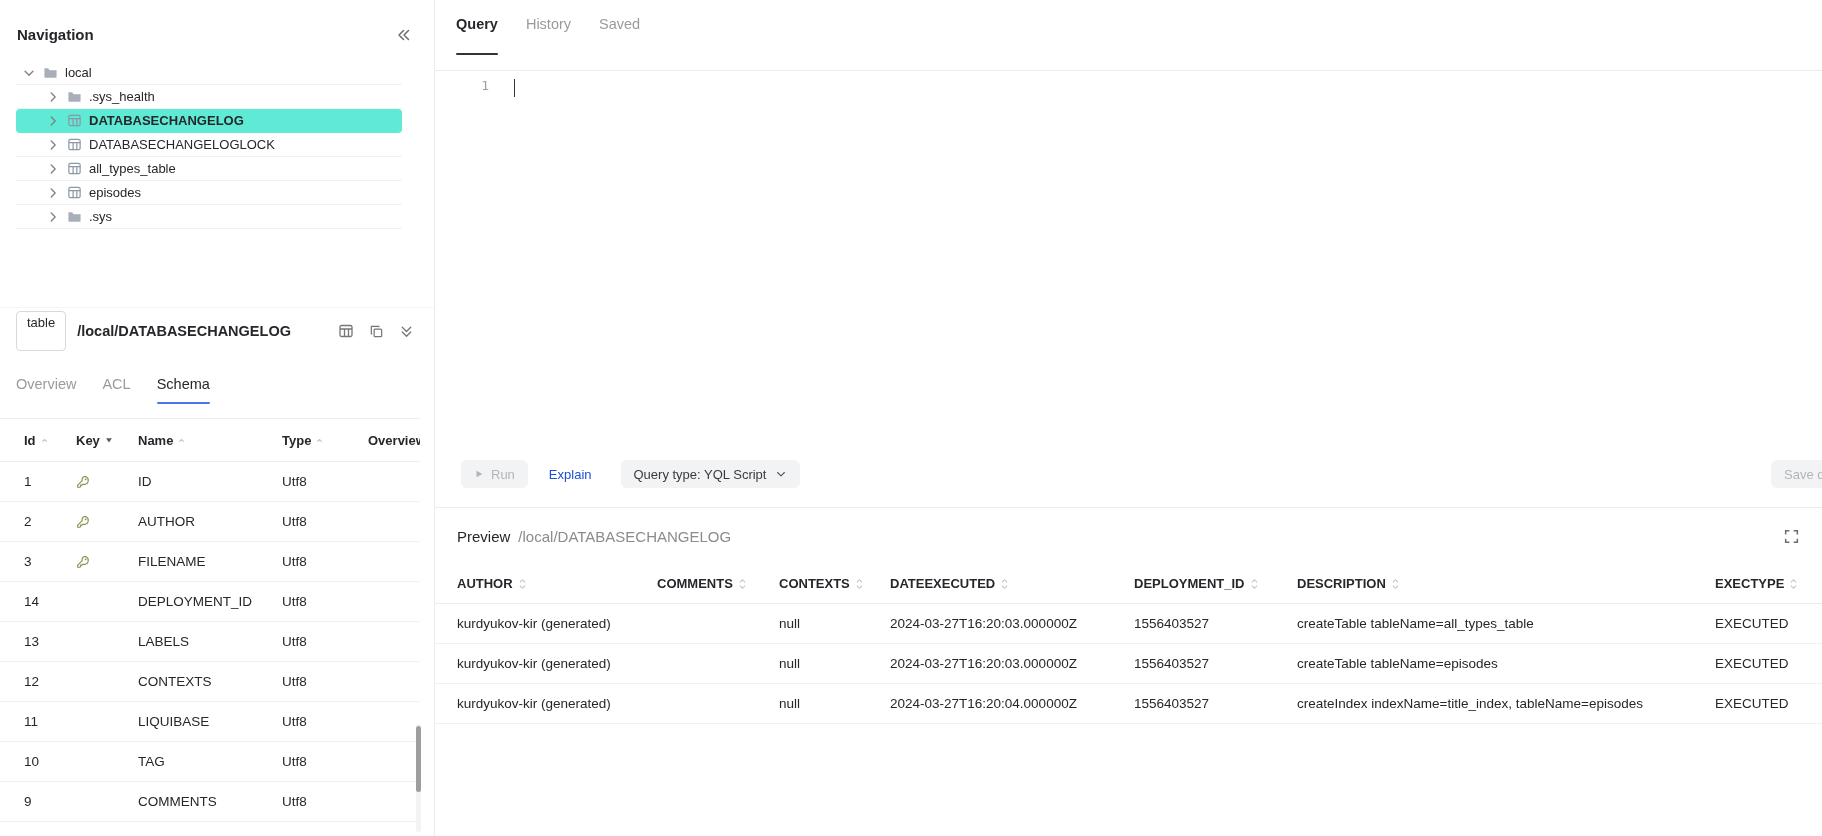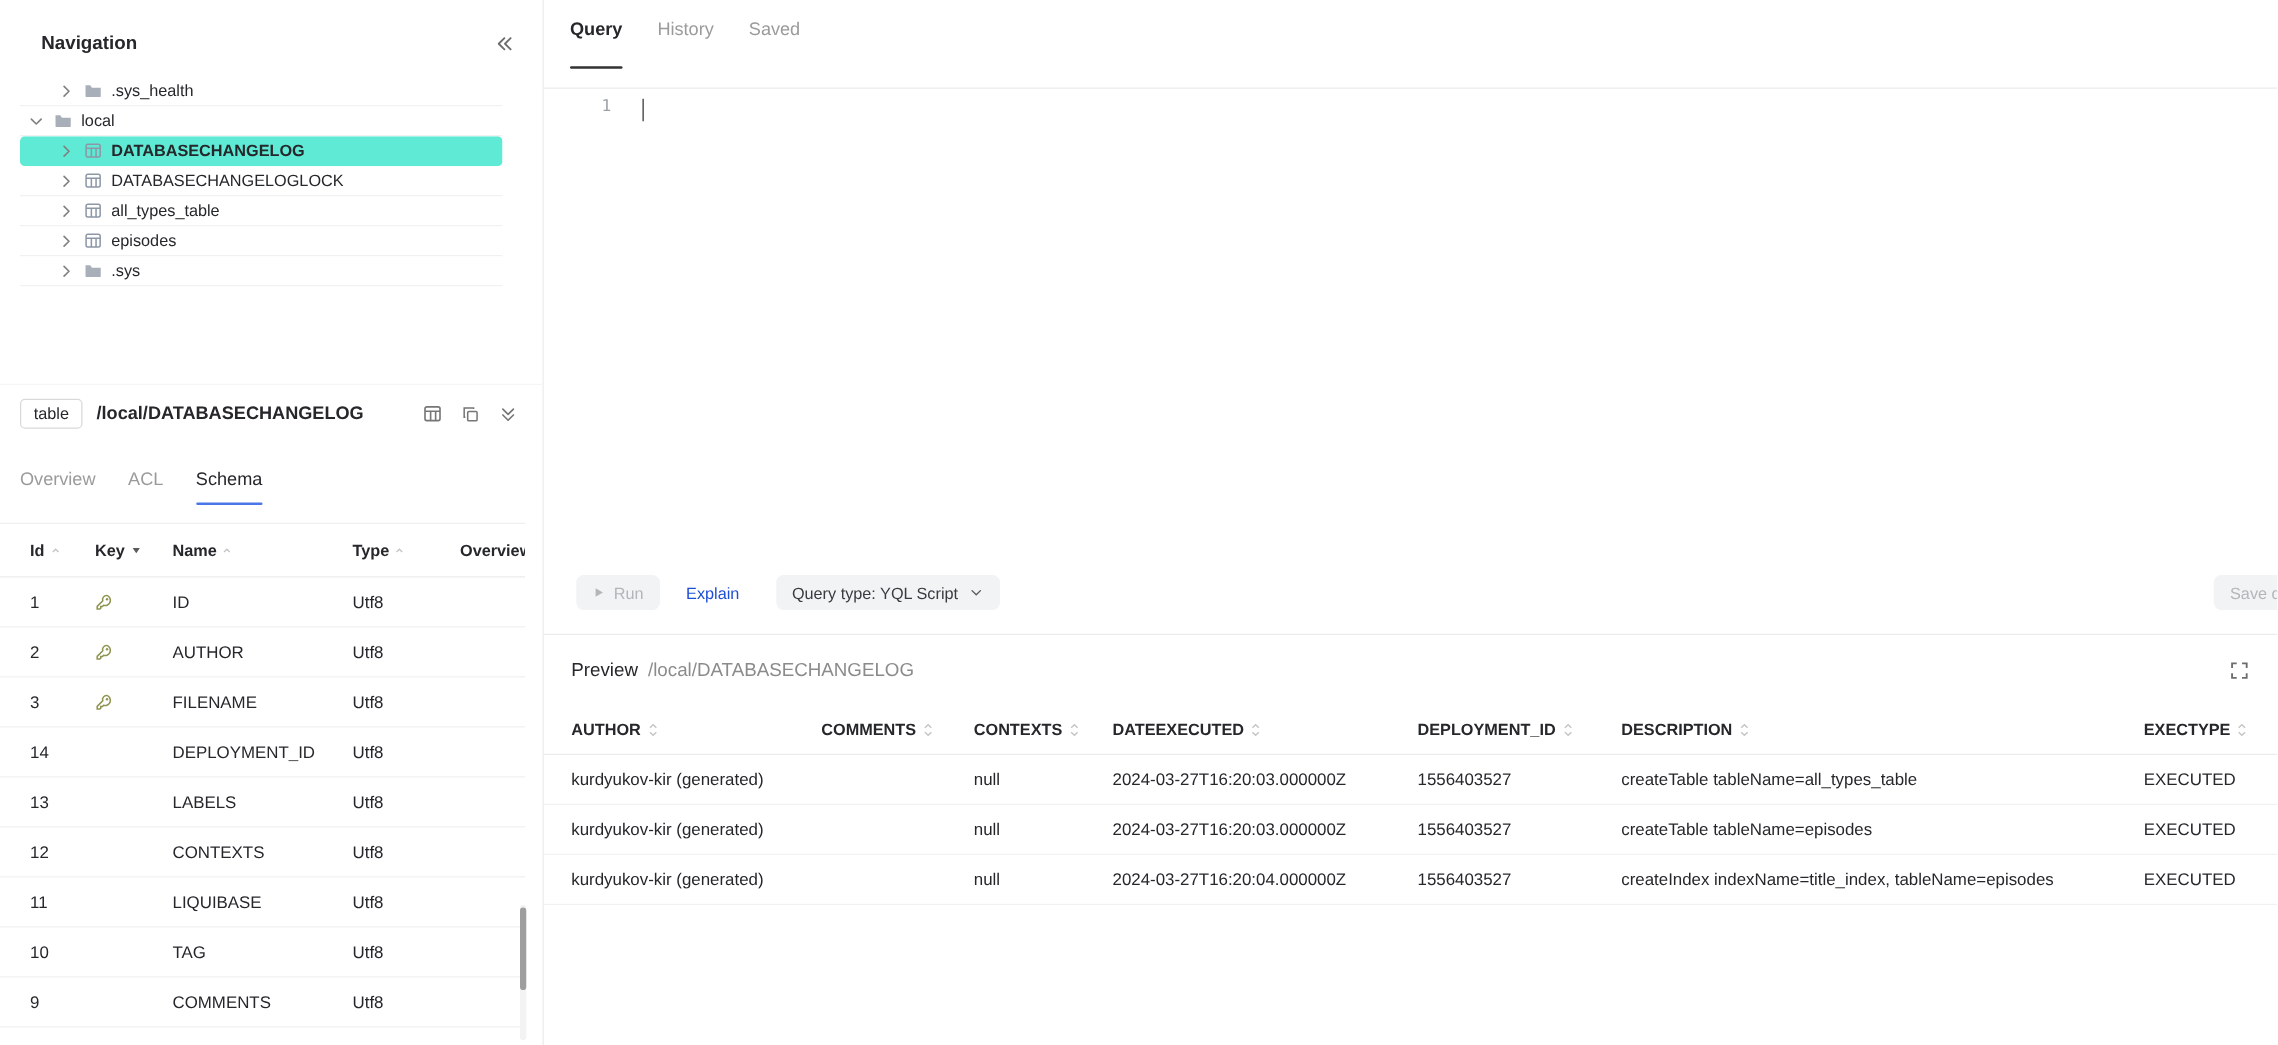--- a/index.html
+++ b/index.html
@@ -7,36 +7,36 @@
   body {
     font-family:"Liberation Sans", sans-serif;
     font-size:13px; color:#26272b; background:#fff; overflow:hidden;
   }
   .app { display:flex; width:1822px; height:836px; }
 
   
   .left { position:relative; flex:0 0 435px; width:435px; height:100%;
           border-right:1px solid #ececec; overflow:hidden; }
   .nav-header { display:flex; align-items:center; justify-content:space-between;
-                padding:26px 22px 10px 17px;margin-left:16px; }
+                padding:26px 22px 10px 17px; }
   .nav-title { font-size:15px; font-weight:600; color:#26272b; }
   .icon-btn { display:inline-flex; align-items:center; justify-content:center; cursor:pointer;
               background:none; border:none; }
 
   .tree { margin:8px 32px 0 16px; }
   .tree-row { display:flex; align-items:center; height:24px; gap:7px;
               border-bottom:1px solid #f1f1f1; cursor:pointer; }
   .tree-row.root { padding-left:6px; }
   .tree-row.child { padding-left:30px; }
   .tree-row.selected { background:#5eead4; border-radius:4px; border-bottom-color:transparent;font-weight:bold; }
   .tree-label { font-size:13px; color:#26272b; white-space:nowrap; }
 
   .object-panel { position:absolute; left:0; right:0; top:307px; bottom:0; border-top:1px solid #f5f5f5; }
   .obj-head { display:flex; align-items:center; gap:11px; height:46px; padding:0 20px 0 16px; }
-  .chip { border:1px solid #d9d9d9; border-radius:4px; padding:3px 10px 4px; font-size:13px;
+  .chip { border:1px solid #d9d9d9; border-radius:4px; padding:3px 10px 20px; font-size:13px;
           color:#26272b; background:#fff; }
   .obj-path { font-size:14.5px; font-weight:700; white-space:nowrap; }
   .obj-actions { margin-left:auto; display:flex; align-items:center; gap:15px; }
 
   .obj-tabs { display:flex; gap:26px; padding:0 0 0 16px; height:50px; align-items:flex-end; }
   .obj-tab { position:relative; padding-bottom:12px; font-size:14.5px; color:#9b9b9b; cursor:pointer; }
   .obj-tab.active { color:#26272b; }
   .obj-tab.active::after { content:""; position:absolute; left:0; right:0; bottom:0;
                            height:2px; background:#4a76e8; border-radius:1px; }
 
@@ -108,46 +108,46 @@
     <div class="nav-header">
       <span class="nav-title">Navigation</span>
       <span class="icon-btn">
         <svg width="16" height="16" viewBox="0 0 16 16">
             <path d="M7.5 3.5L3 8l4.5 4.5M12.5 3.5L8 8l4.5 4.5" stroke="#6d6d6d" fill="none" stroke-width="1.5" stroke-linecap="round" stroke-linejoin="round"></path>
           </svg>
       </span>
     </div>
 
     <div class="tree">
+      <div class="tree-row root">
+        <span class="icon-btn">
+          <svg width="14" height="14" viewBox="0 0 16 16">
+              <path d="M3.5 6L8 10.5 12.5 6" stroke="#808080" fill="none" stroke-width="1.5" stroke-linecap="round" stroke-linejoin="round"></path>
+            </svg>
+        </span>
+        <span class="icon-btn">
+          <svg width="15" height="15" viewBox="0 0 16 16">
+              <path d="M1.5 3.5h4l1.5 2h7.5v7a1 1 0 0 1-1 1h-11a1 1 0 0 1-1-1v-9z" fill="#a9afb8"></path>
+            </svg>
+        </span>
+        <span class="tree-label">local</span>
+      </div>
+
       <div class="tree-row child">
         <span class="icon-btn">
           <svg width="14" height="14" viewBox="0 0 16 16">
               <path d="M6 3.5L10.5 8 6 12.5" stroke="#808080" fill="none" stroke-width="1.5" stroke-linecap="round" stroke-linejoin="round"></path>
             </svg>
         </span>
         <span class="icon-btn">
           <svg width="15" height="15" viewBox="0 0 16 16">
               <path d="M1.5 3.5h4l1.5 2h7.5v7a1 1 0 0 1-1 1h-11a1 1 0 0 1-1-1v-9z" fill="#a9afb8"></path>
             </svg>
         </span>
         <span class="tree-label">.sys_health</span>
-      </div>
-
-      <div class="tree-row root">
-        <span class="icon-btn">
-          <svg width="14" height="14" viewBox="0 0 16 16">
-              <path d="M3.5 6L8 10.5 12.5 6" stroke="#808080" fill="none" stroke-width="1.5" stroke-linecap="round" stroke-linejoin="round"></path>
-            </svg>
-        </span>
-        <span class="icon-btn">
-          <svg width="15" height="15" viewBox="0 0 16 16">
-              <path d="M1.5 3.5h4l1.5 2h7.5v7a1 1 0 0 1-1 1h-11a1 1 0 0 1-1-1v-9z" fill="#a9afb8"></path>
-            </svg>
-        </span>
-        <span class="tree-label">local</span>
       </div>
 
       <div class="tree-row child selected">
         <span class="icon-btn">
           <svg width="14" height="14" viewBox="0 0 16 16">
               <path d="M6 3.5L10.5 8 6 12.5" stroke="#808080" fill="none" stroke-width="1.5" stroke-linecap="round" stroke-linejoin="round"></path>
             </svg>
         </span>
         <span class="icon-btn">
           <svg width="15" height="15" viewBox="0 0 16 16">

